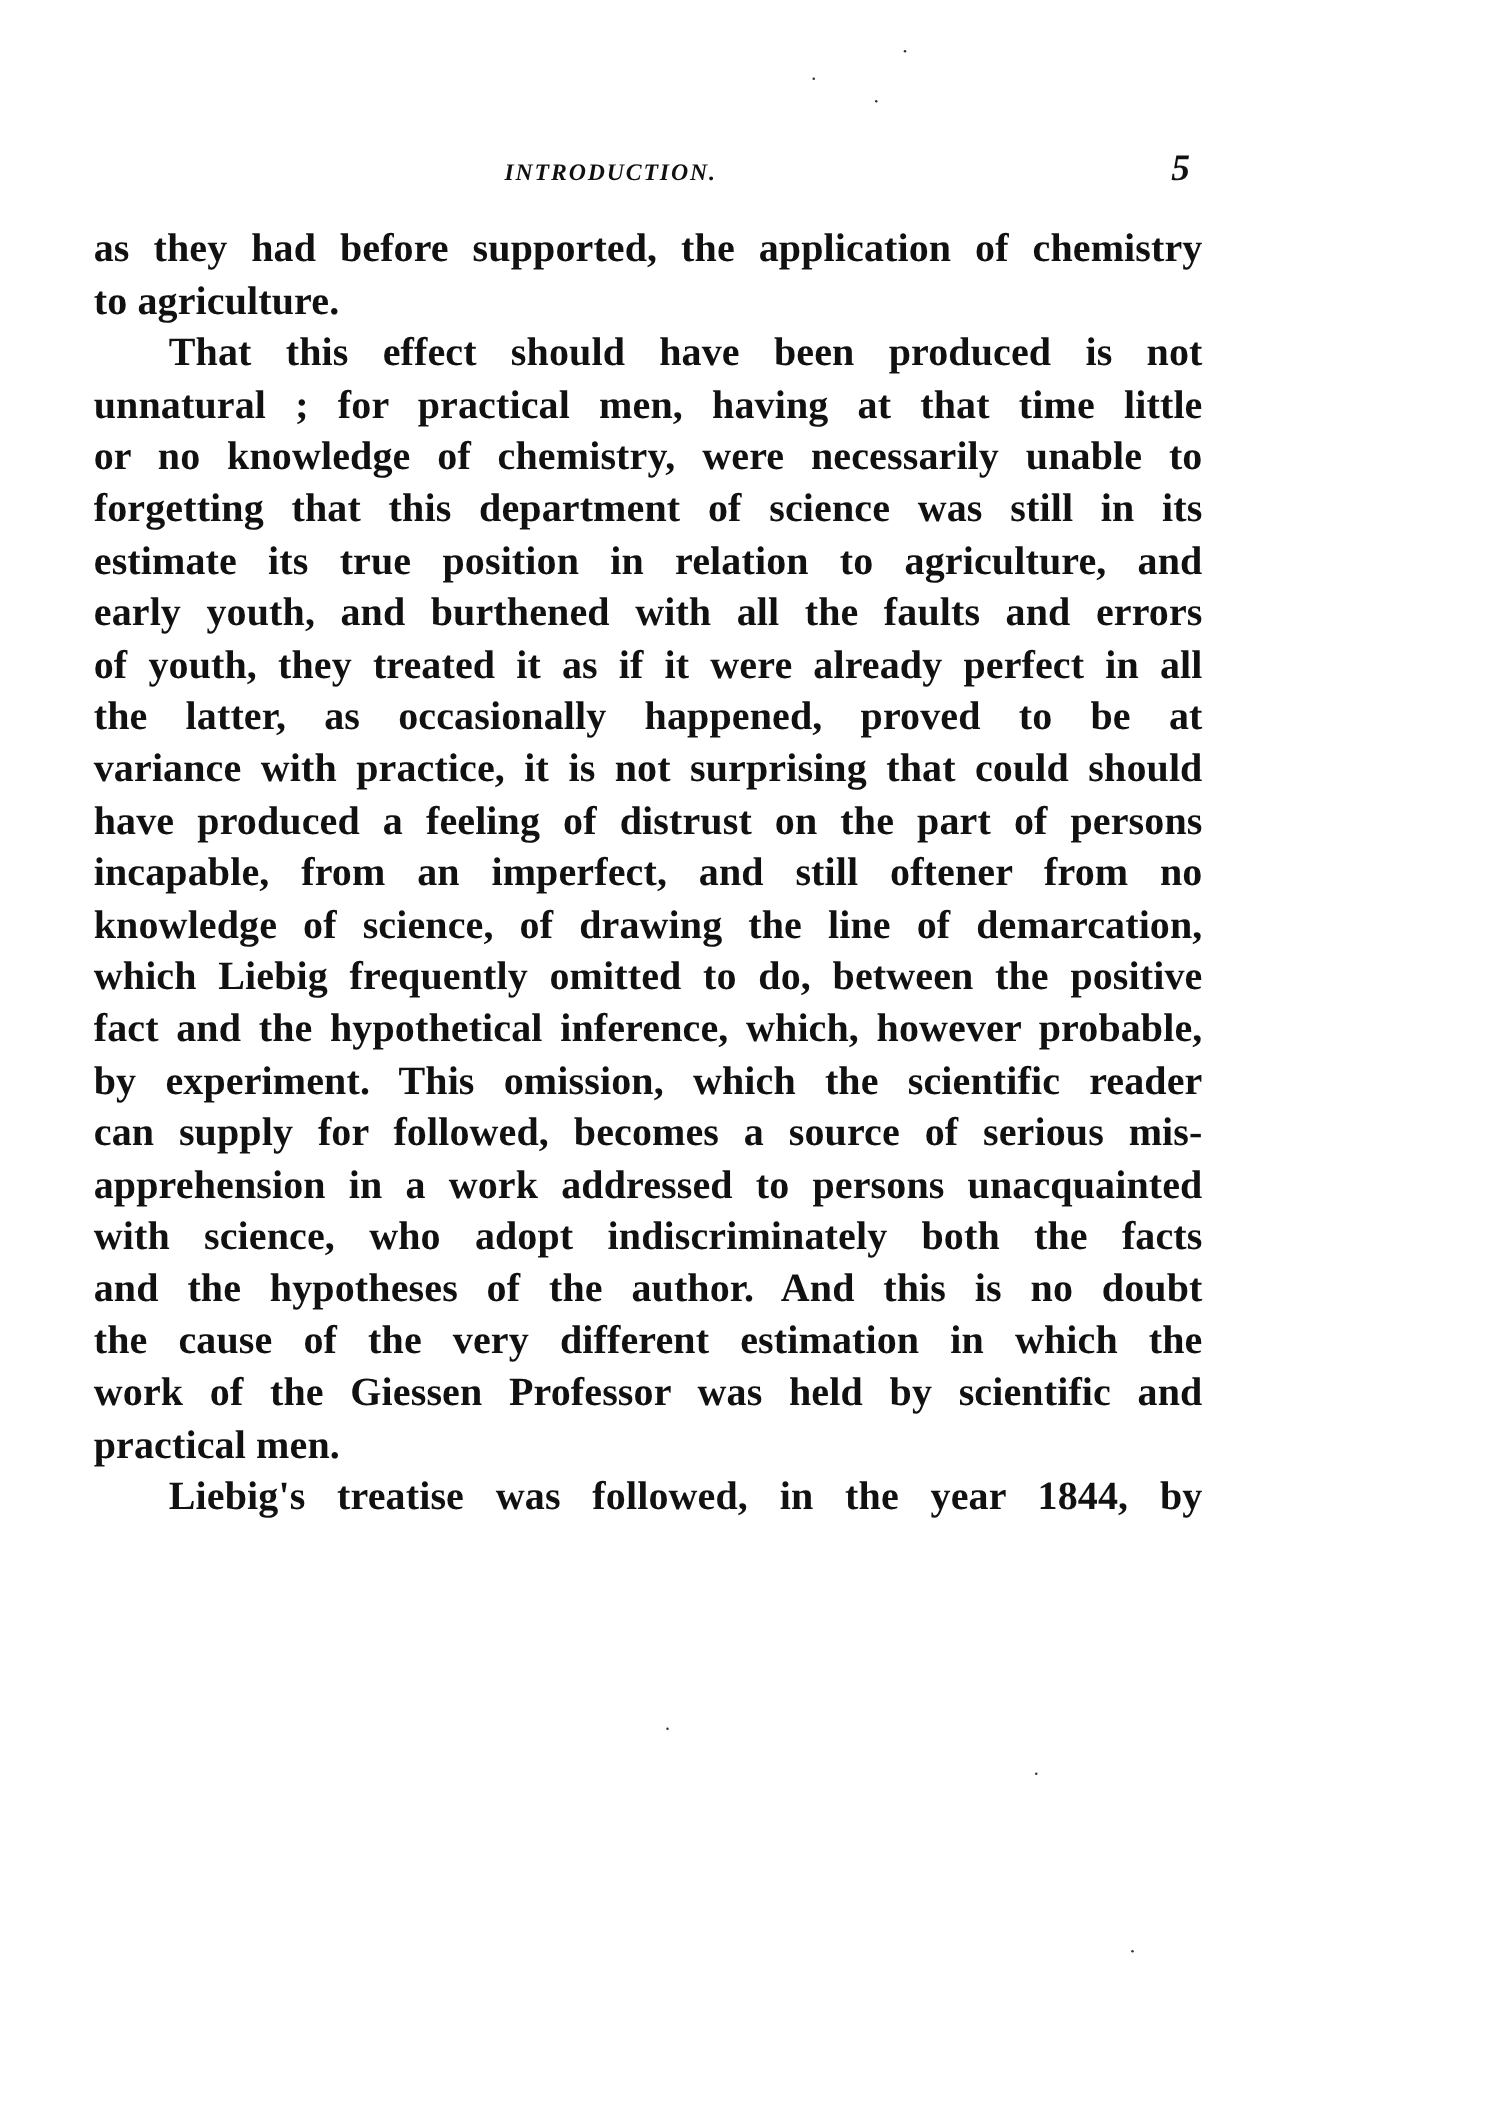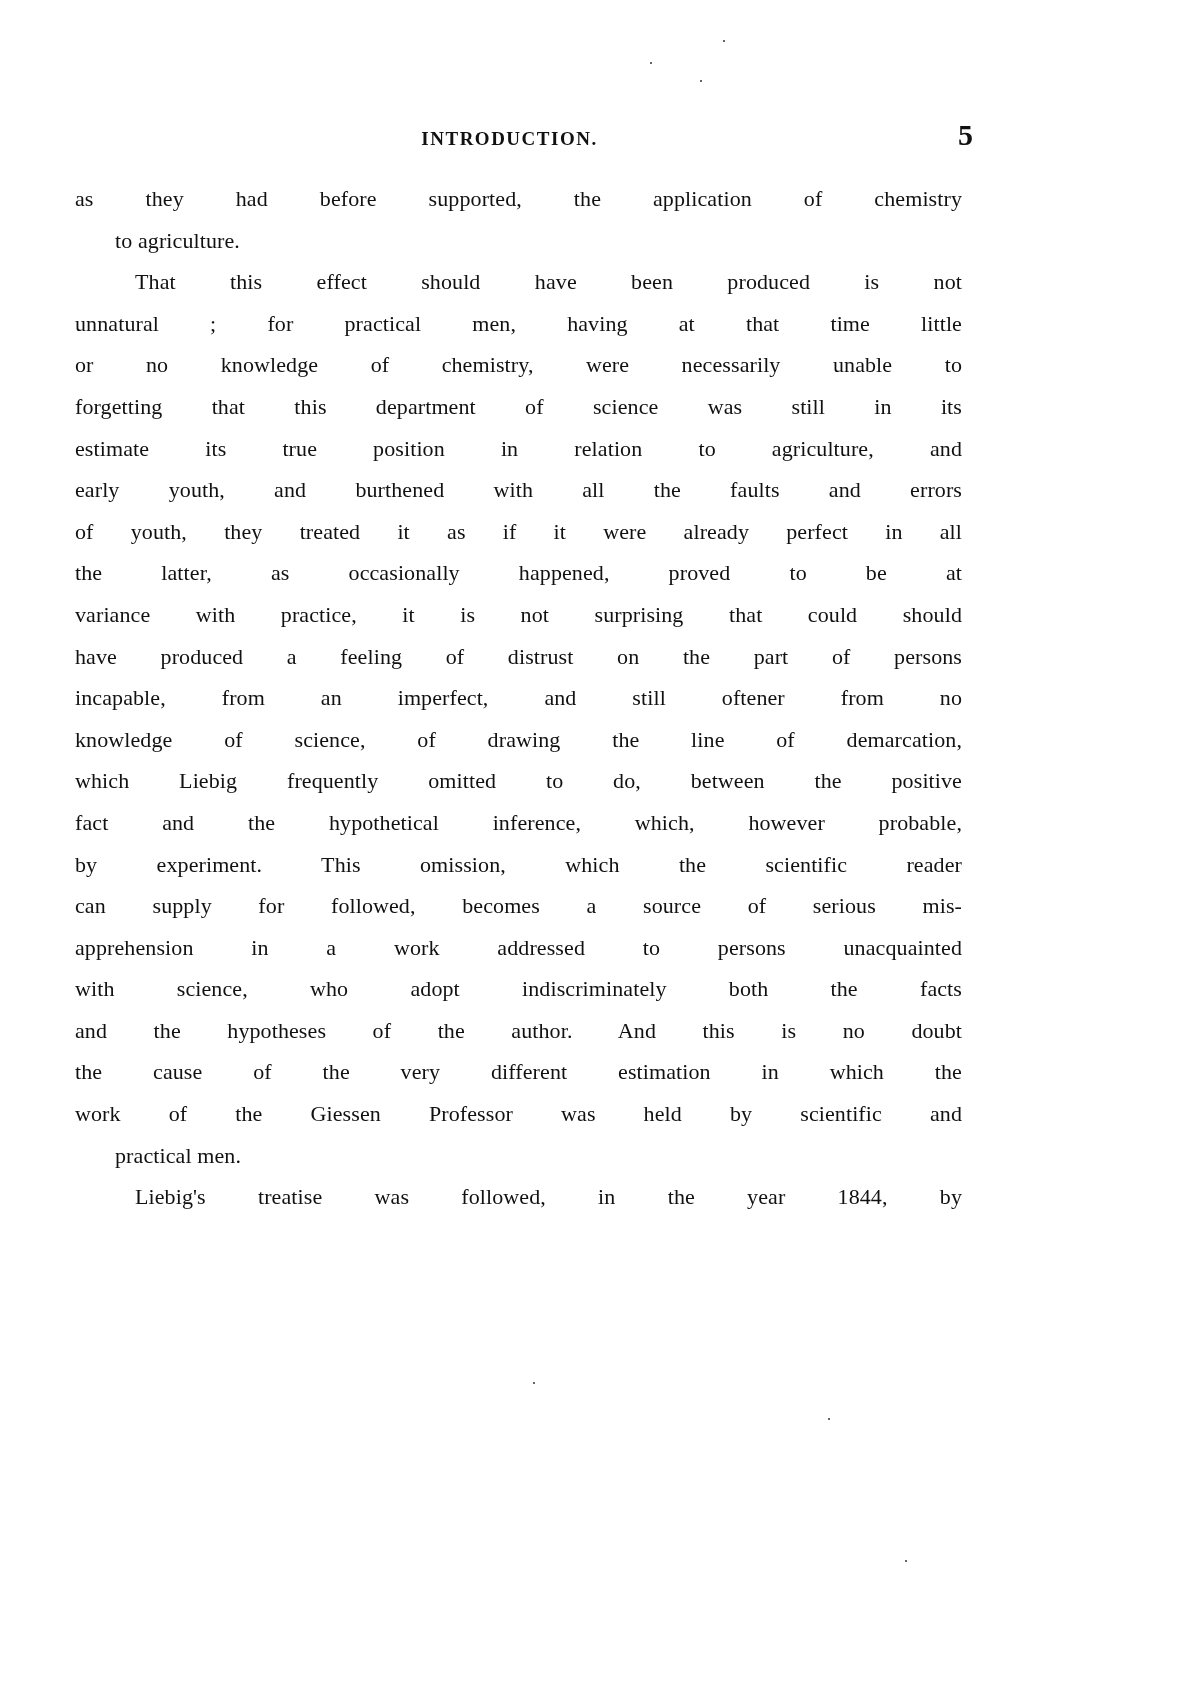--- a/index.html
+++ b/index.html
@@ -16,23 +16,24 @@
       font-family: "Liberation Serif", "DejaVu Serif", serif;
     }
     .page {
       position: absolute;
       left: 0; top: 0;
       width: 1200px; height: 1690px;
     }
     .running-head {
       position: absolute;
       top: 118px;
-      left: 86px;
+      left: 65px;
       width: 887px;
       height: 40px;
+      font-style: italic;
     }
     .running-title {
       position: absolute;
       left: 0; right: 0;
       top: 10px;
       text-align: center;
       font-size: 19px;
       letter-spacing: 1.5px;
       font-weight: bold;
       padding-right: 40px;
@@ -47,30 +48,29 @@
     .body-text {
       position: absolute;
       top: 178px;
       left: 75px;
       width: 887px;
     }
     .line {
       display: block;
       height: 41.6px;
       line-height: 41.6px;
-      font-size: 22px;
-      font-weight: normal;
+      font-size: 32px;
+      font-weight: bold;
       white-space: nowrap;
       text-align: justify;
       text-align-last: justify;
       letter-spacing: 0.1px;
     }
     .line.last {
       text-align-last: left;
-      margin-left: 40px;
     }
     .line.indent {
       padding-left: 60px;
     }
     .speck {
       position: absolute;
       width: 2px; height: 2px;
       background: #333;
       border-radius: 1px;
     }

